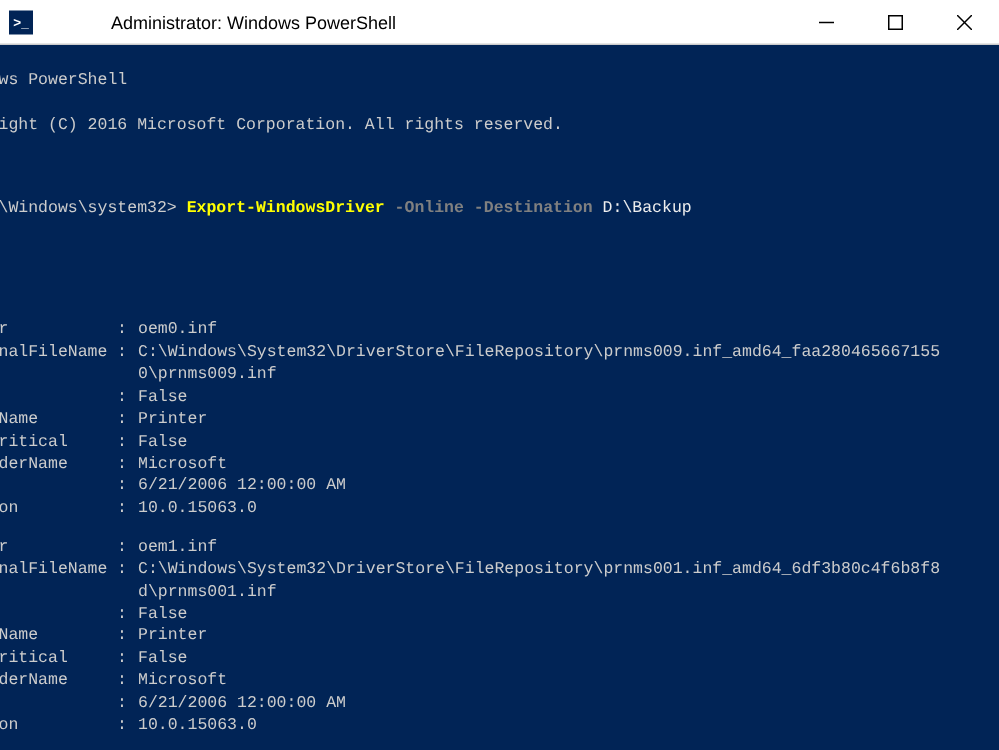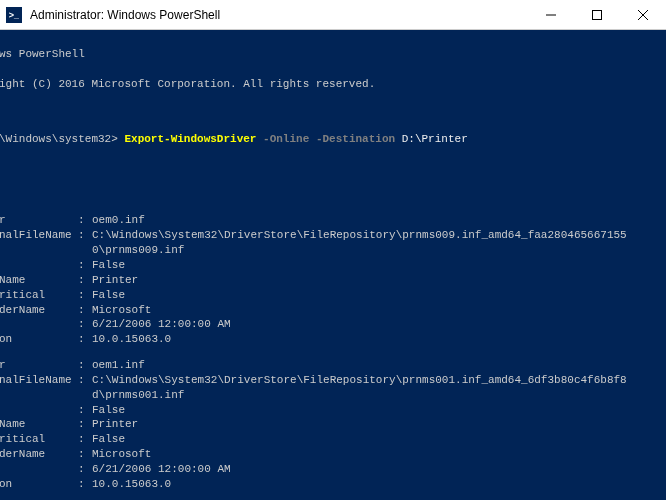--- a/index.html
+++ b/index.html
@@ -27,21 +27,21 @@
   height: 16px;
   margin: 0 6px;
   background: #012456;
   display: flex;
   align-items: center;
   justify-content: center;
   color: #fff;
   font-size: 9px;
   font-weight: bold;
 }
-.titlebar-title { flex: 1; padding-left: 2px; }
+.titlebar-title { flex: 1; padding-left: 2px; margin-left: 44px; }
 .titlebar-controls { display: flex; }
 .titlebar-btn {
   width: 46px;
   height: 30px;
   display: flex;
   align-items: center;
   justify-content: center;
   font-family: 'Segoe UI', sans-serif;
   font-size: 10px;
   color: #000;
@@ -86,17 +86,17 @@
           <line x1="10" y1="0" x2="0" y2="10" stroke="black" stroke-width="1"></line>
         </svg>
     </div>
   </div>
 </div>
 
 <div class="terminal">
 <div>Windows PowerShell</div>
 <div>Copyright (C) 2016 Microsoft Corporation. All rights reserved.</div>
 <div class="block-gap"></div>
-<div class="prompt-line"><span>PS C:\Windows\system32&gt; </span><span class="cmd-yellow">Export-WindowsDriver</span><span class="cmd-gray"> -Online </span><span class="cmd-gray">-Destination </span><span class="cmd-white">D:\Printer</span></div>
+<div class="prompt-line"><span>PS C:\Windows\system32&gt; </span><span class="cmd-yellow">Export-WindowsDriver</span><span class="cmd-gray"> -Online </span><span class="cmd-gray">-Destination </span><span class="cmd-white">D:\Backup</span></div>
 <div class="block-gap"></div>
 <div class="block-gap"></div>
 <div id="driver-blocks"><div class="kv"><span class="k">Driver</span><span class="sep">: </span><span class="v">oem0.inf</span></div><div class="kv"><span class="k">OriginalFileName</span><span class="sep">: </span><span class="v">C:\Windows\System32\DriverStore\FileRepository\prnms009.inf_amd64_faa2804656671550\prnms009.inf</span></div><div class="kv"><span class="k">Inbox</span><span class="sep">: </span><span class="v">False</span></div><div class="kv"><span class="k">ClassName</span><span class="sep">: </span><span class="v">Printer</span></div><div class="kv"><span class="k">BootCritical</span><span class="sep">: </span><span class="v">False</span></div><div class="kv"><span class="k">ProviderName</span><span class="sep">: </span><span class="v">Microsoft</span></div><div class="kv"><span class="k">Date</span><span class="sep">: </span><span class="v">6/21/2006 12:00:00 AM</span></div><div class="kv"><span class="k">Version</span><span class="sep">: </span><span class="v">10.0.15063.0</span></div><div class="block-gap"></div><div class="kv"><span class="k">Driver</span><span class="sep">: </span><span class="v">oem1.inf</span></div><div class="kv"><span class="k">OriginalFileName</span><span class="sep">: </span><span class="v">C:\Windows\System32\DriverStore\FileRepository\prnms001.inf_amd64_6df3b80c4f6b8f8d\prnms001.inf</span></div><div class="kv"><span class="k">Inbox</span><span class="sep">: </span><span class="v">False</span></div><div class="kv"><span class="k">ClassName</span><span class="sep">: </span><span class="v">Printer</span></div><div class="kv"><span class="k">BootCritical</span><span class="sep">: </span><span class="v">False</span></div><div class="kv"><span class="k">ProviderName</span><span class="sep">: </span><span class="v">Microsoft</span></div><div class="kv"><span class="k">Date</span><span class="sep">: </span><span class="v">6/21/2006 12:00:00 AM</span></div><div class="kv"><span class="k">Version</span><span class="sep">: </span><span class="v">10.0.15063.0</span></div><div class="block-gap"></div></div>
 </div>
 
 </body></html>

